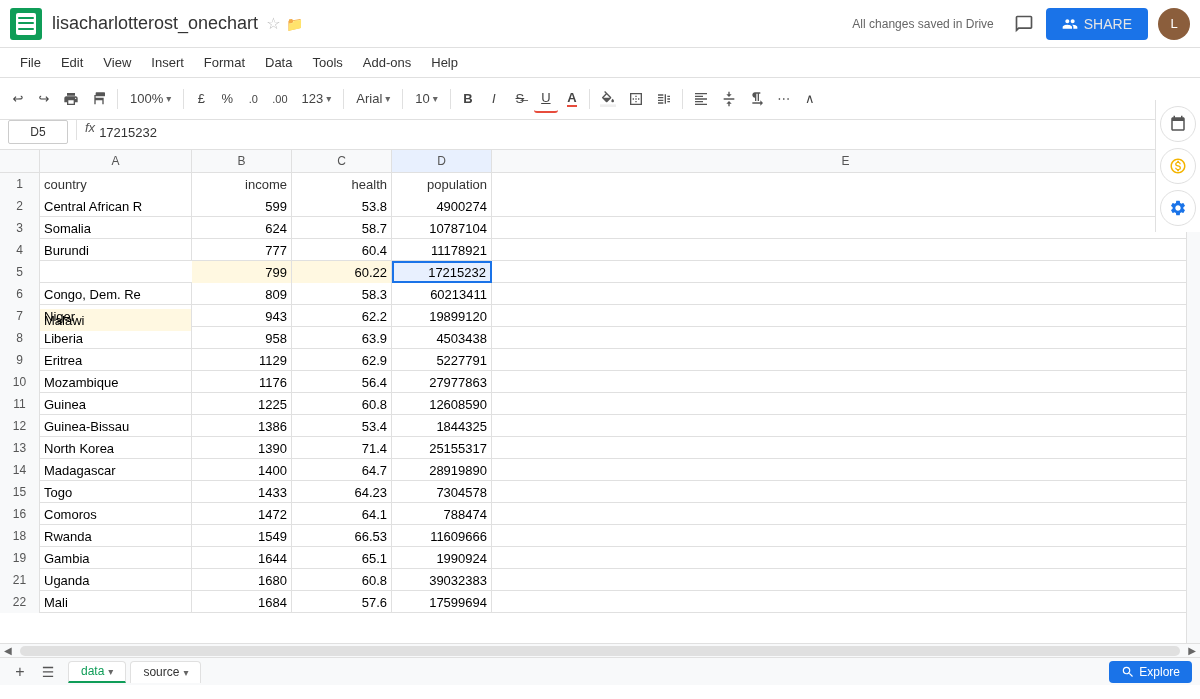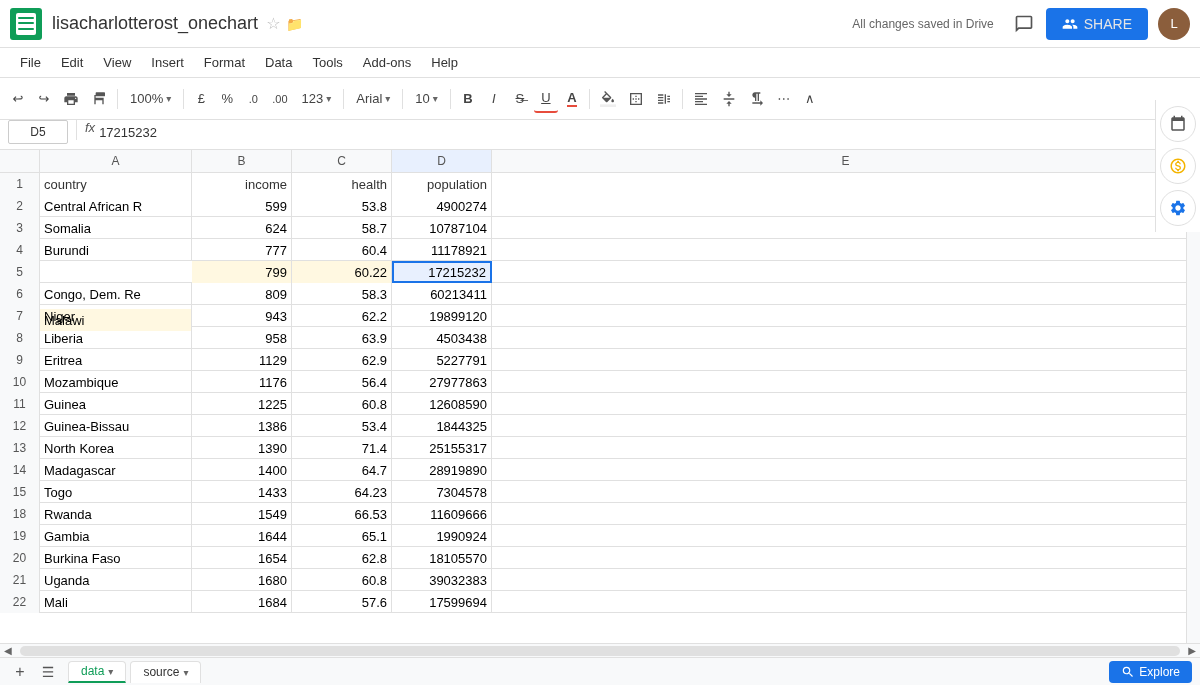--- a/index.html
+++ b/index.html
@@ -372,41 +372,41 @@
     </div>
           <div class="grid-row">
       <div class="row-num">15</div>
       <div class="cell col-a cell-text" style="">Togo</div>
       <div class="cell col-b cell-num" style="">1433</div>
       <div class="cell col-c cell-num" style="">64.23</div>
       <div class="cell col-d cell-num">7304578</div>
       <div class="cell" style="flex:1;"></div>
     </div>
           <div class="grid-row">
+      <div class="row-num">16</div>
+      <div class="cell col-a cell-text" style="">Comoros</div>
+      <div class="cell col-b cell-num" style="">1472</div>
+      <div class="cell col-c cell-num" style="">64.1</div>
+      <div class="cell col-d cell-num">788474</div>
+      <div class="cell" style="flex:1;"></div>
+    </div>
+          <div class="grid-row">
       <div class="row-num">18</div>
       <div class="cell col-a cell-text" style="">Rwanda</div>
       <div class="cell col-b cell-num" style="">1549</div>
       <div class="cell col-c cell-num" style="">66.53</div>
       <div class="cell col-d cell-num">11609666</div>
       <div class="cell" style="flex:1;"></div>
     </div>
           <div class="grid-row">
       <div class="row-num">19</div>
       <div class="cell col-a cell-text" style="">Gambia</div>
       <div class="cell col-b cell-num" style="">1644</div>
       <div class="cell col-c cell-num" style="">65.1</div>
       <div class="cell col-d cell-num">1990924</div>
-      <div class="cell" style="flex:1;"></div>
-    </div>
-          <div class="grid-row">
-      <div class="row-num">20</div>
-      <div class="cell col-a cell-text" style="">Burkina Faso</div>
-      <div class="cell col-b cell-num" style="">1654</div>
-      <div class="cell col-c cell-num" style="">62.8</div>
-      <div class="cell col-d cell-num">18105570</div>
       <div class="cell" style="flex:1;"></div>
     </div>
           <div class="grid-row">
       <div class="row-num">21</div>
       <div class="cell col-a cell-text" style="">Uganda</div>
       <div class="cell col-b cell-num" style="">1680</div>
       <div class="cell col-c cell-num" style="">60.8</div>
       <div class="cell col-d cell-num">39032383</div>
       <div class="cell" style="flex:1;"></div>
     </div>

